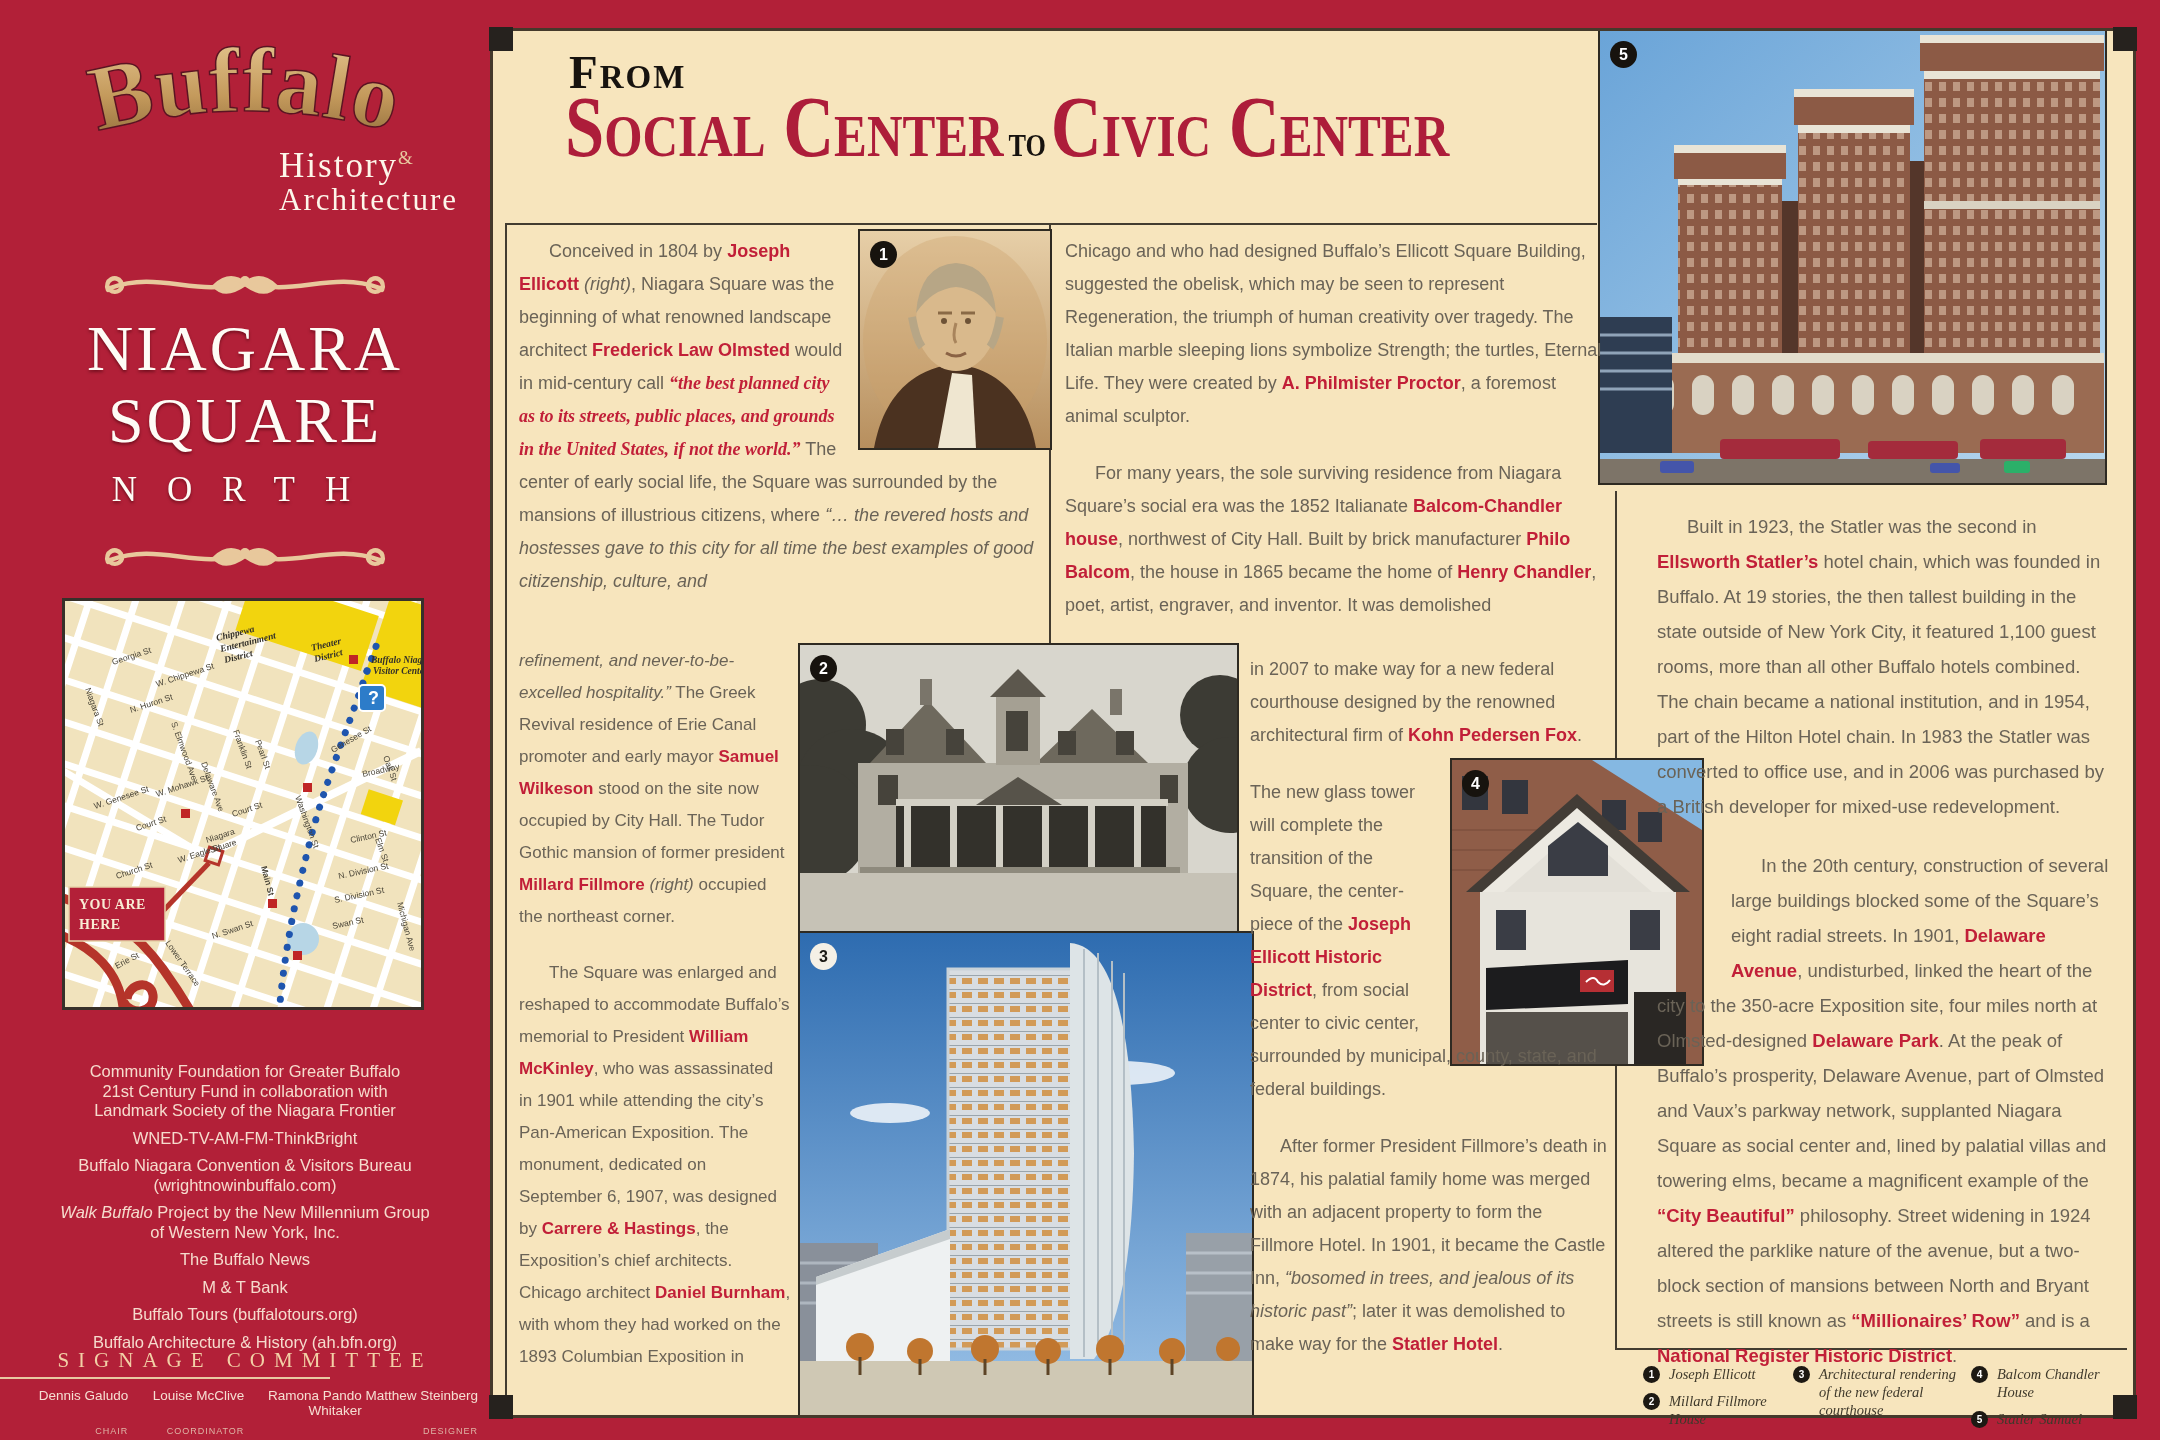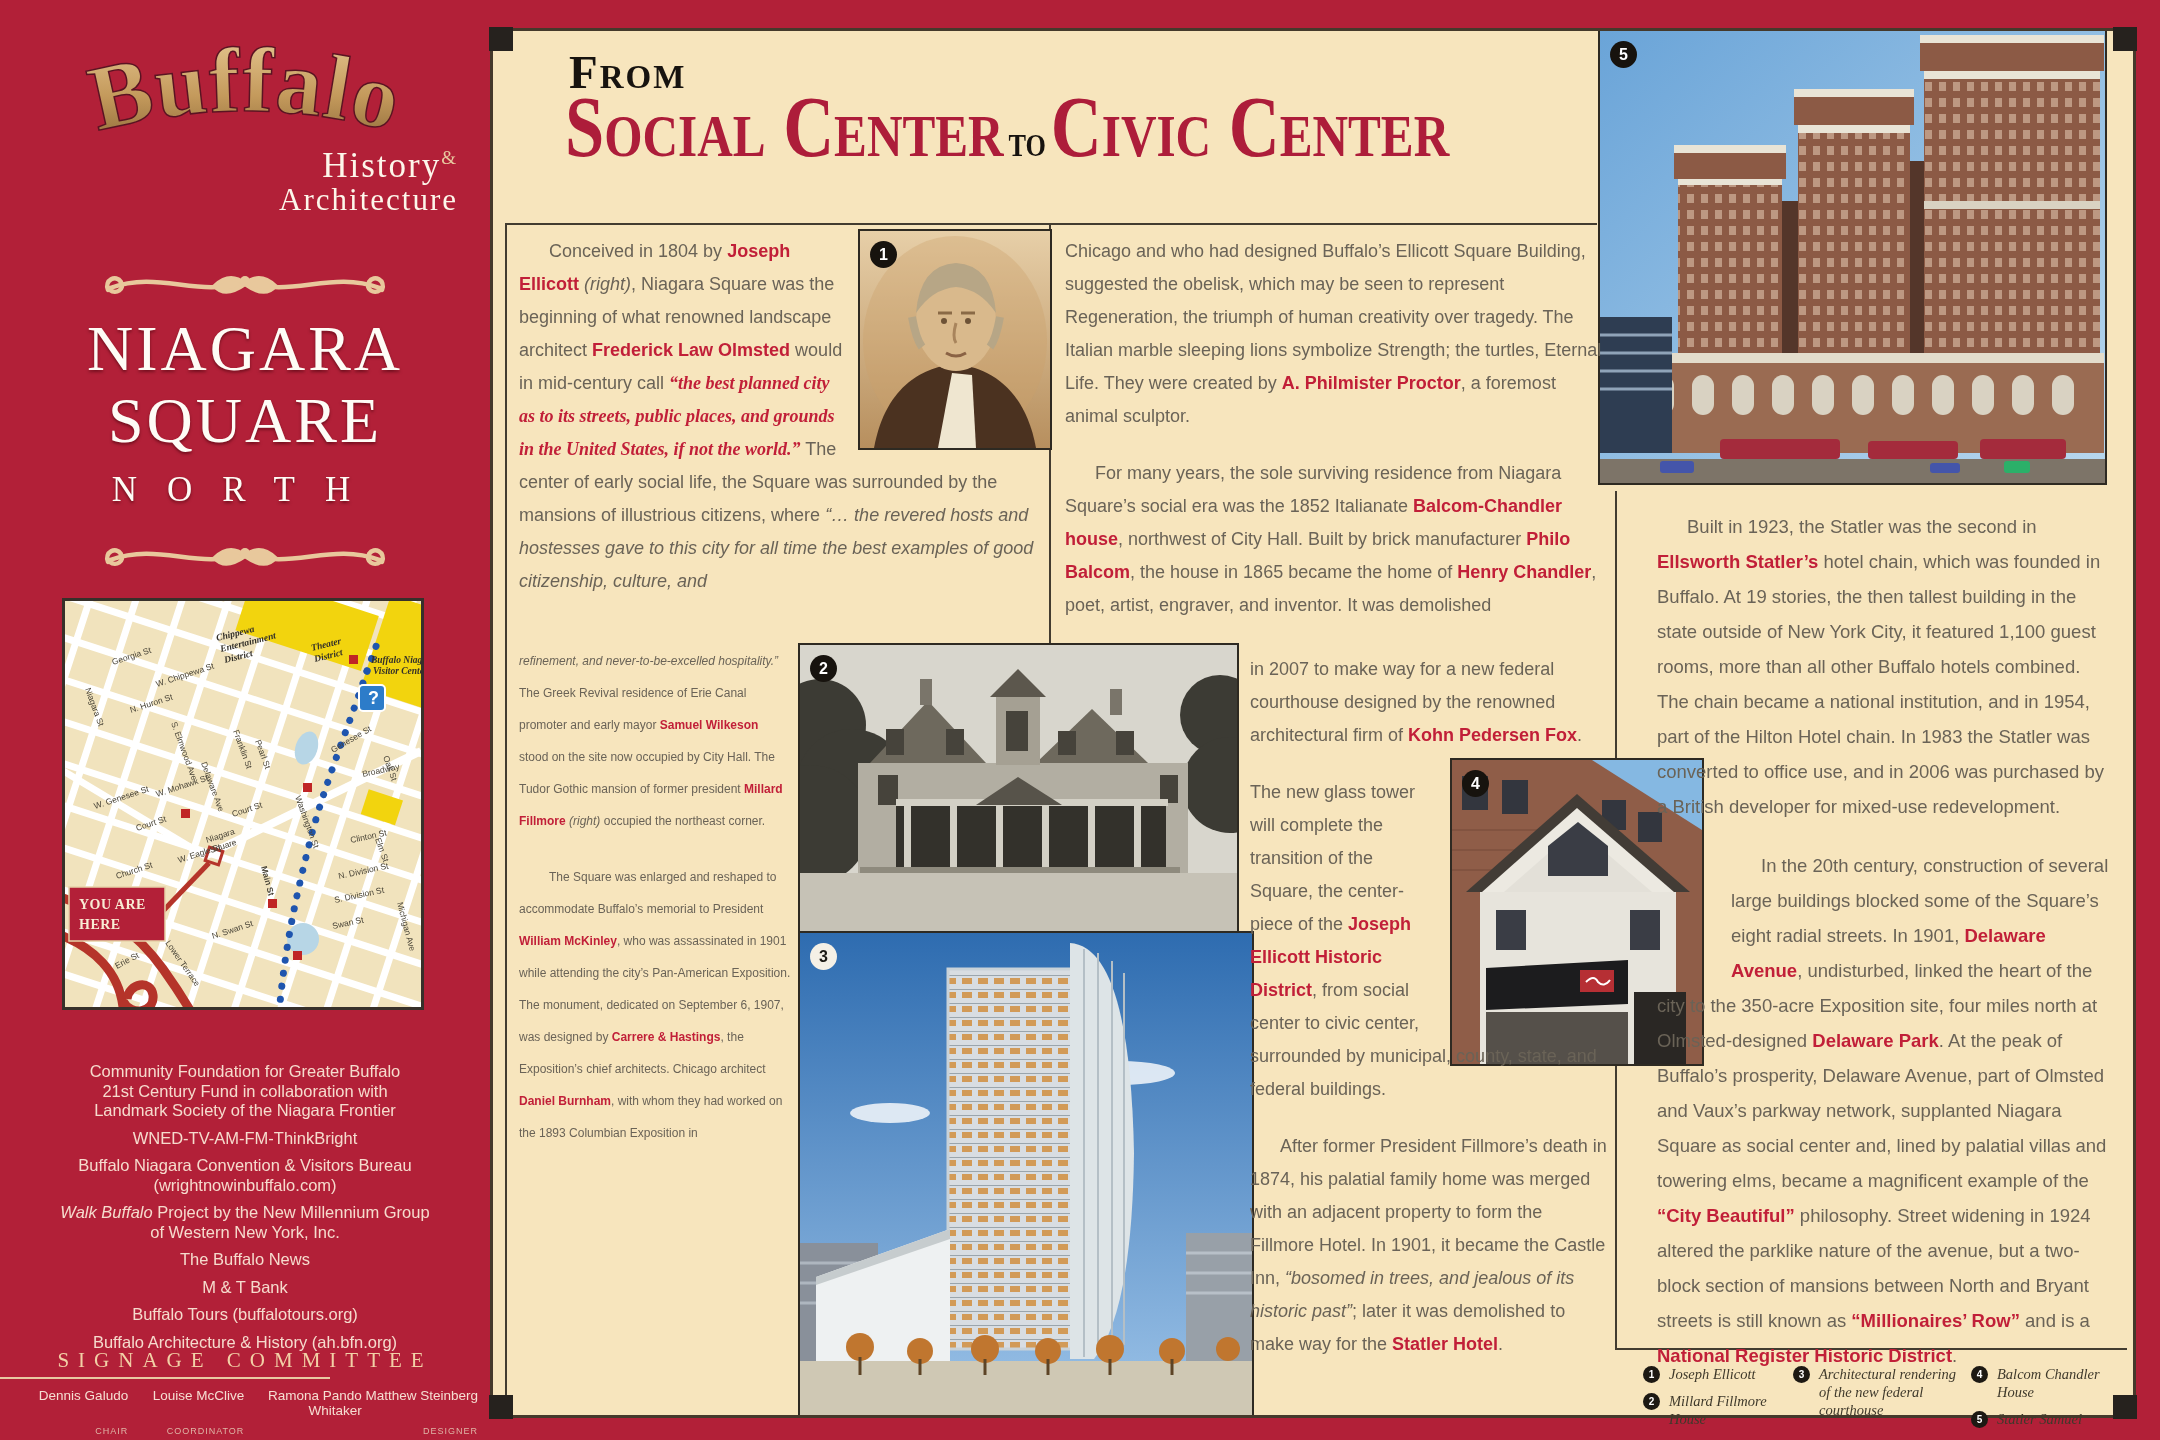--- a/index.html
+++ b/index.html
@@ -2,21 +2,21 @@
 <html><head>
 <meta charset="utf-8">
 <style>
   html,body{margin:0;padding:0;}
   body{width:2160px;height:1440px;background:#b22038;position:relative;overflow:hidden;
        font-family:"Liberation Sans",sans-serif;}
   .abs{position:absolute;}
 
   
   .sidebar{position:absolute;left:0;top:0;width:490px;height:1440px;}
-  .hist{position:absolute;right:32px;top:148px;text-align:right;color:#fdf6ea;
+  .hist{position:absolute;right:32px;top:148px;text-align:left;color:#fdf6ea;
         font-family:"Liberation Serif",serif;line-height:1.04;letter-spacing:2px;}
   .hist .l1{font-size:35px;} .hist .l2{font-size:31px;}
   .hist .amp{font-size:19px;color:#e8c9a0;vertical-align:super;}
   .bigword{position:absolute;left:0;width:490px;text-align:center;color:#fefcf6;
            font-family:"Liberation Serif",serif;letter-spacing:3px;
            text-shadow:0 2px 3px rgba(60,0,10,.55);}
   .niag{top:312px;font-size:64px;} .squa{top:384px;font-size:64px;}
   .north{top:470px;font-size:35px;letter-spacing:30px;padding-left:16px;width:460px;}
   .flour{position:absolute;left:100px;width:290px;height:40px;}
   .mapbox{position:absolute;left:62px;top:598px;width:356px;height:406px;
@@ -485,21 +485,21 @@
       <g fill="#2bb069">
           <rect x="404" y="430" width="26" height="12" rx="3"></rect>
         </g>
     </svg>
   </div>
 
   <div class="tb" style="left:26px;top:204px;width:530px;height:404px;overflow:hidden">
     <div class="sp-right" style="width:204px;height:228px"></div>
     <p><span class="seg-n">Conceived in 1804 by </span><span class="seg-b">Joseph Ellicott</span><span class="seg-n"> </span><span class="seg-i">(right)</span><span class="seg-n">, Niagara Square was the beginning of what renowned landscape architect </span><span class="seg-b">Frederick Law Olmsted</span><span class="seg-n"> would in mid-century call </span><span class="seg-q">“the best planned city as to its streets, public places, and grounds in the United States, if not the world.”</span><span class="seg-n"> The center of early social life, the Square was surrounded by the mansions of illustrious citizens, where </span><span class="seg-i">“… the revered hosts and hostesses gave to this city for all time the best examples of good citizenship, culture, and</span></p>
   </div>
-  <div class="tb" style="left:26px;top:614px;width:272px;font-size:12px;line-height:32px">
+  <div class="tb" style="left:26px;top:614px;width:272px;font-size:17px;line-height:32px">
     <p class="noind"><span class="seg-i">refinement, and never-to-be-excelled hospitality.”</span><span class="seg-n"> The Greek Revival residence of Erie Canal promoter and early mayor </span><span class="seg-b">Samuel Wilkeson</span><span class="seg-n"> stood on the site now occupied by City Hall. The Tudor Gothic mansion of former president </span><span class="seg-b">Millard Fillmore</span><span class="seg-n"> </span><span class="seg-i">(right)</span><span class="seg-n"> occupied the northeast corner.</span></p>
     <p><span class="seg-n">The Square was enlarged and reshaped to accommodate Buffalo’s memorial to President </span><span class="seg-b">William McKinley</span><span class="seg-n">, who was assassinated in 1901 while attending the city’s Pan-American Exposition. The monument, dedicated on September 6, 1907, was designed by </span><span class="seg-b">Carrere &amp; Hastings</span><span class="seg-n">, the Exposition’s chief architects. Chicago architect </span><span class="seg-b">Daniel Burnham</span><span class="seg-n">, with whom they had worked on the 1893 Columbian Exposition in</span></p>
   </div>
 
   <div class="tb" style="left:572px;top:204px;width:540px;height:412px;overflow:hidden">
     <p class="noind"><span class="seg-n">Chicago and who had designed Buffalo’s Ellicott Square Building, suggested the obelisk, which may be seen to represent Regeneration, the triumph of human creativity over tragedy. The Italian marble sleeping lions symbolize Strength; the turtles, Eternal Life. They were created by </span><span class="seg-b">A. Philmister Proctor</span><span class="seg-n">, a foremost animal sculptor.</span></p>
     <p><span class="seg-n">For many years, the sole surviving residence from Niagara Square’s social era was the 1852 Italianate </span><span class="seg-b">Balcom-Chandler house</span><span class="seg-n">, northwest of City Hall. Built by brick manufacturer </span><span class="seg-b">Philo Balcom</span><span class="seg-n">, the house in 1865 became the home of </span><span class="seg-b">Henry Chandler</span><span class="seg-n">, poet, artist, engraver, and inventor. It was demolished</span></p>
   </div>
   <div class="tb" style="left:757px;top:622px;width:358px">
     <p class="noind"><span class="seg-n">in 2007 to make way for a new federal courthouse designed by the renowned architectural firm of </span><span class="seg-b">Kohn Pedersen Fox</span><span class="seg-n">.</span></p>

